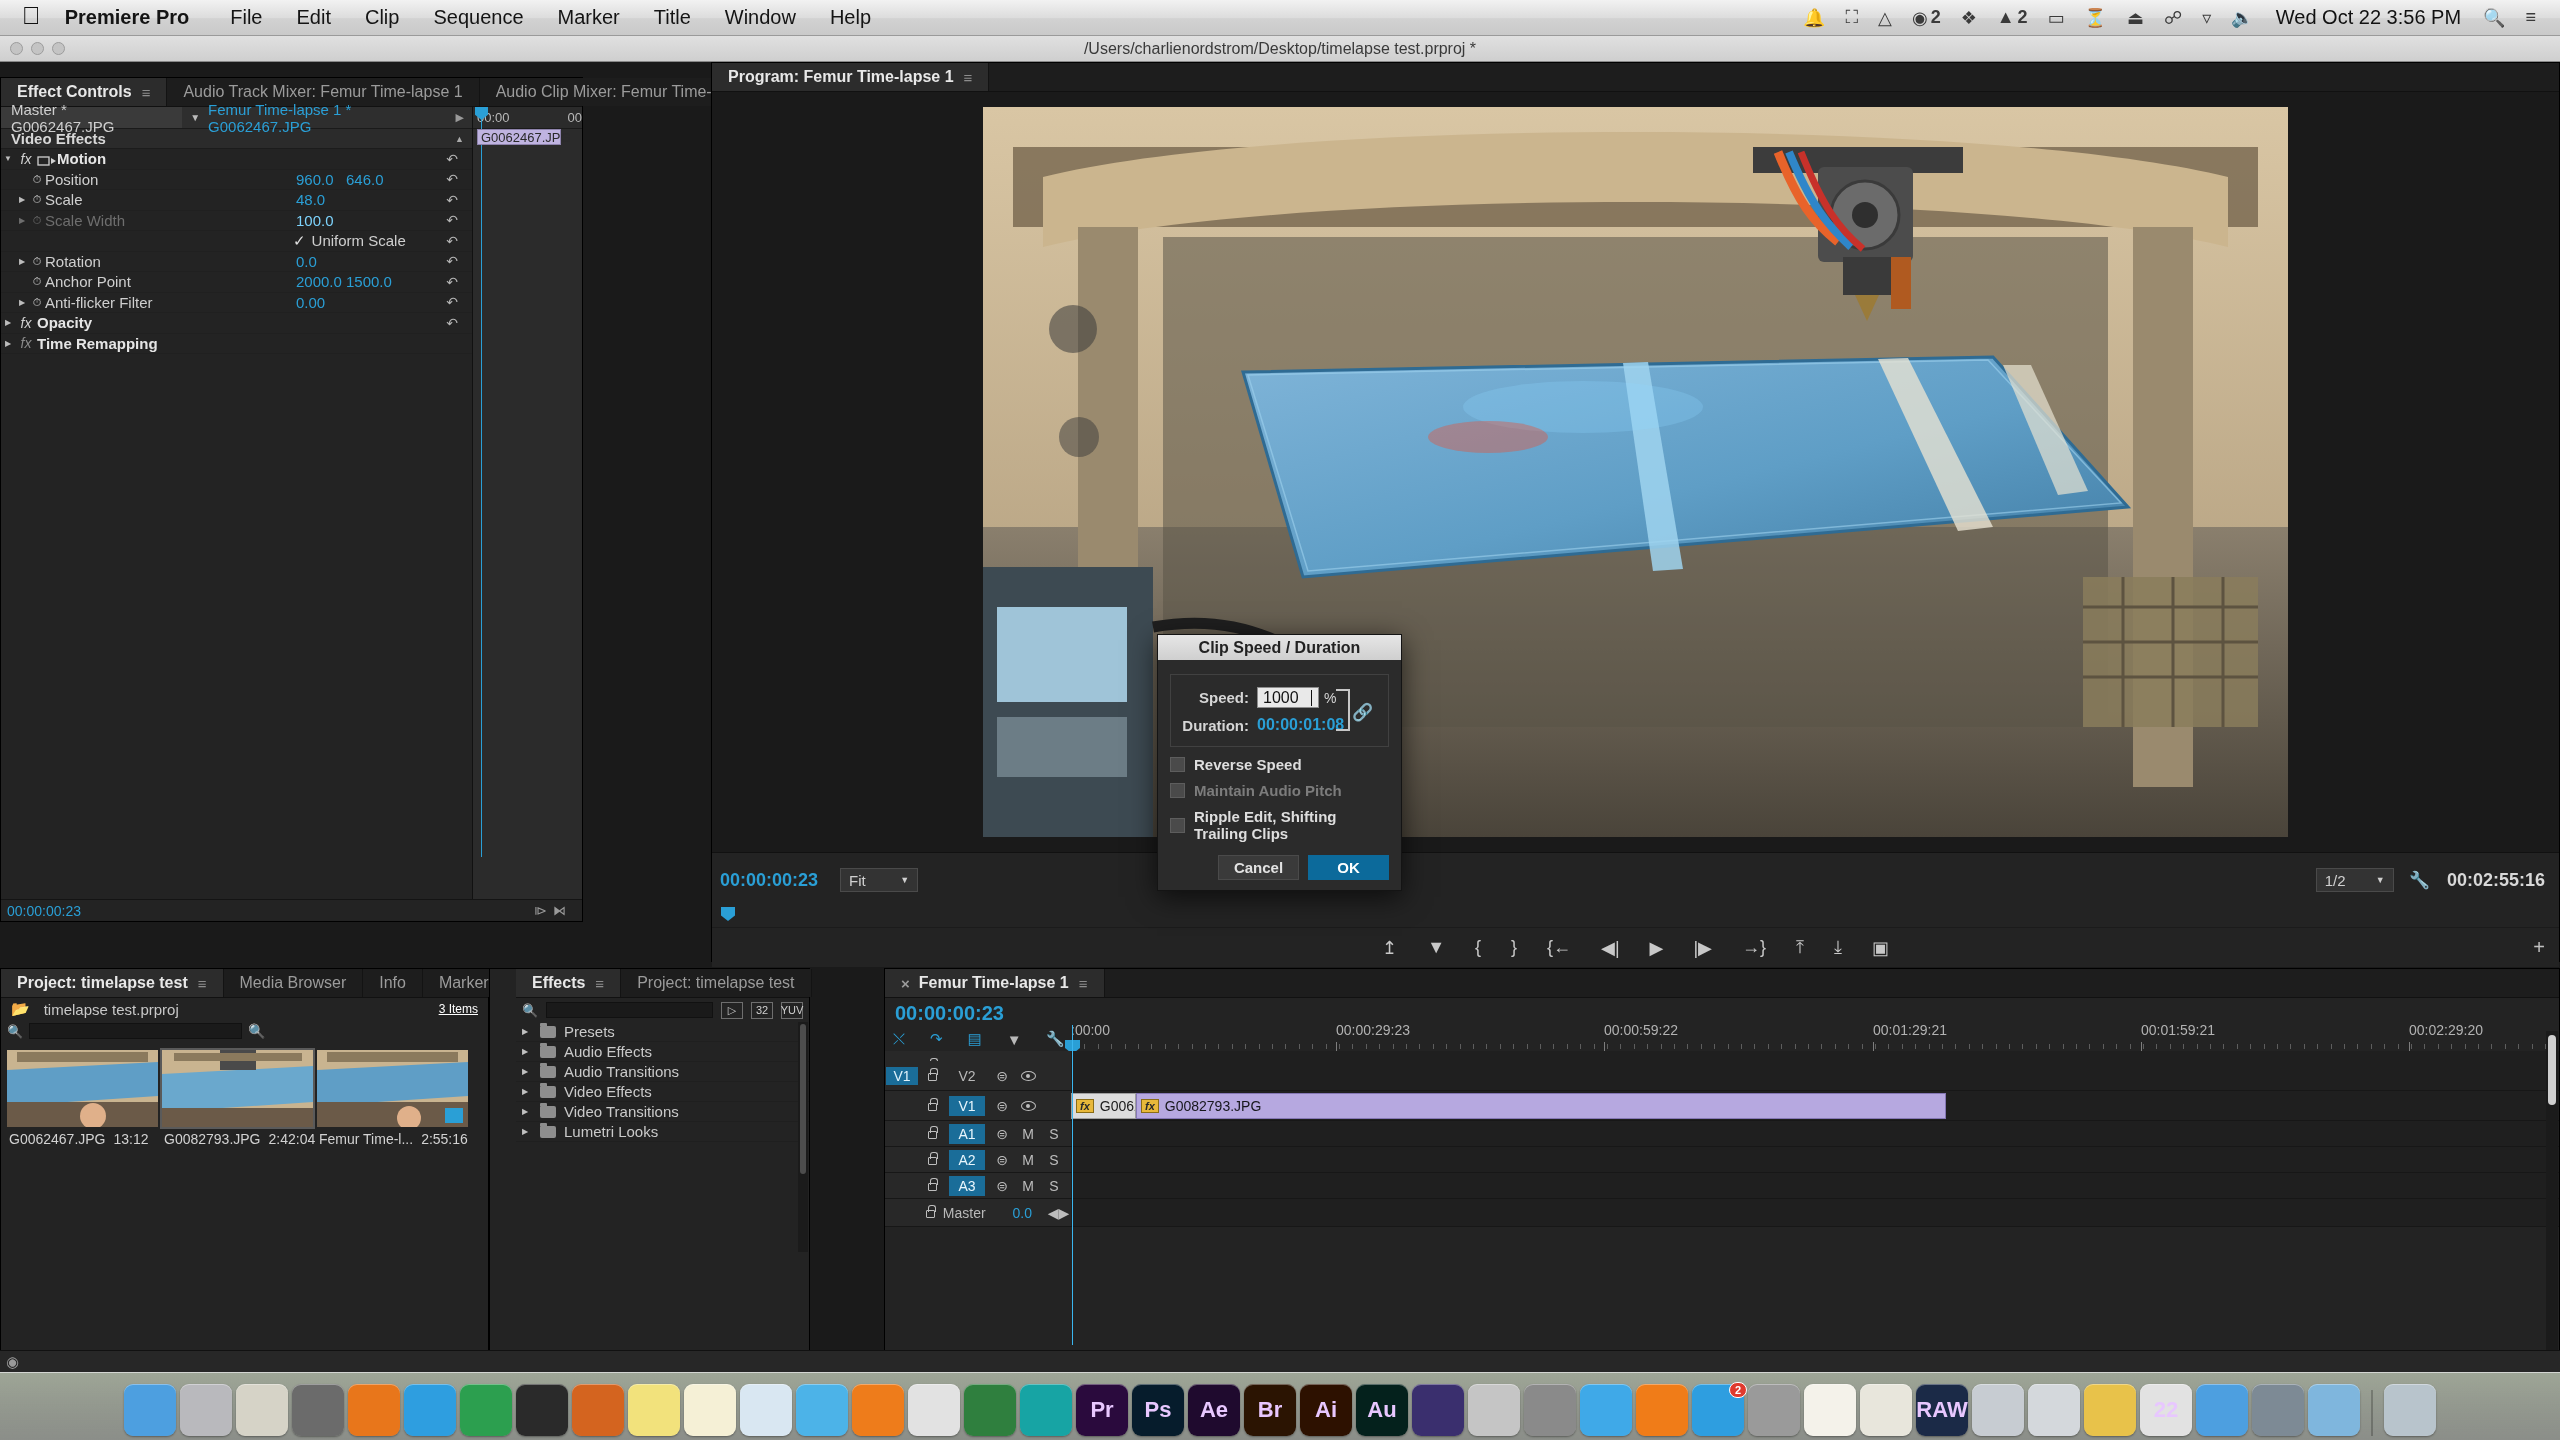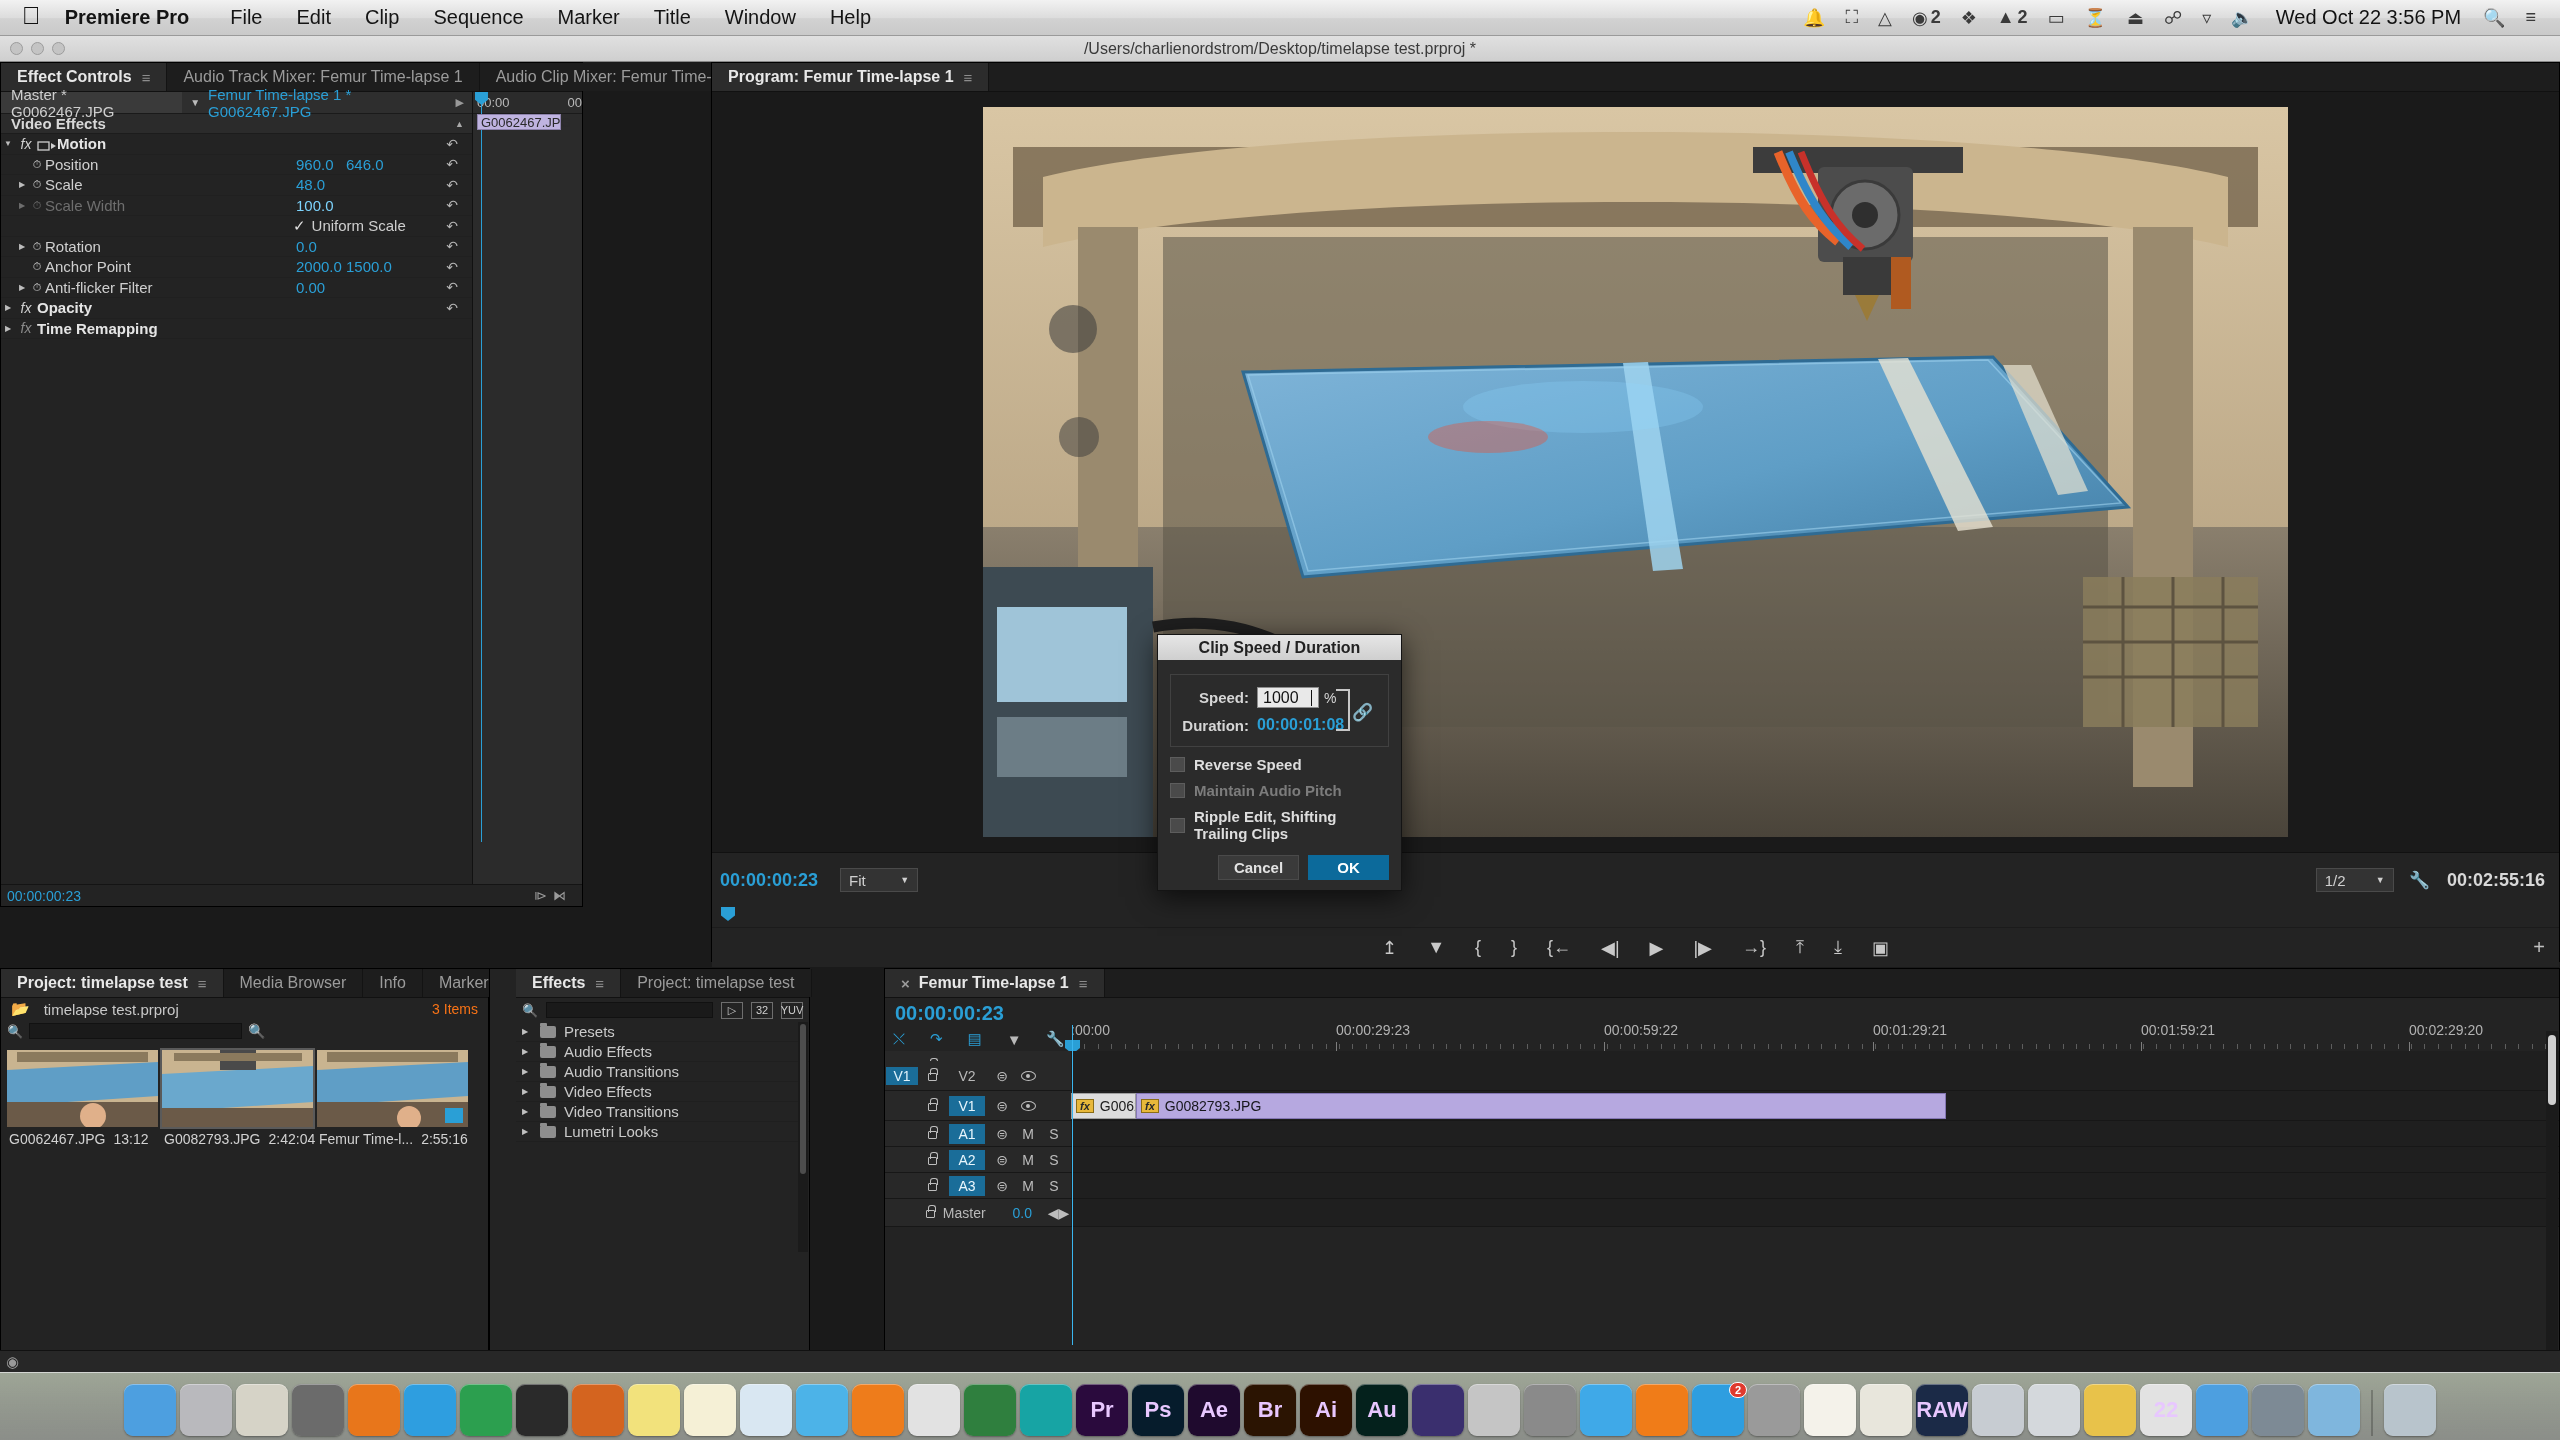--- a/index.html
+++ b/index.html
@@ -44,21 +44,21 @@
   
   .panel { position: absolute; background: #232323; border: 1px solid #000; }
   .tabbar { height: 29px; background: #1d1d1d; display: flex; align-items: stretch; border-bottom: 1px solid #111; }
   .tab { display: flex; align-items: center; padding: 0 16px; font-size: 16px; color: #9b9b9b; background: #1d1d1d;
          border-right: 1px solid #131313; cursor: default; white-space: nowrap; }
   .tab.active { background: #2c2c2c; color: #e8e8e8; font-weight: bold; }
   .tab .hamb { margin-left: 10px; font-size: 15px; color: #8d8d8d; letter-spacing: 0; }
   .tab .xclose { margin-right: 9px; font-size: 15px; color: #9b9b9b; }
 
   
-  #effectControls { left: 0; top: 0; width: 583px; height: 845px; background: #232323; }
+  #effectControls { left: 0; top: 15px; width: 583px; height: 845px; background: #232323; }
   .ec-body { position: relative; height: calc(100% - 29px); background: #232323; display: flex; }
   .ec-left { width: 597px; position: relative; }
   .ec-right { flex: 1; position: relative; background: #2b2b2b; border-left: 1px solid #111; }
   .ec-clipbar { height: 22px; background: #2e2e2e; display: flex; align-items: center;
                 border-bottom: 1px solid #1a1a1a; font-size: 15px; }
   .ec-master { padding: 0 10px; height: 100%; display: flex; align-items: center; background: #3a3a3a; color: #cfcfcf; }
   .ec-caret { margin: 0 8px; font-size: 10px; color: #bbb; }
   .ec-seqclip { color: #2a9fd6; }
   .ec-arrow-r { margin-left: auto; margin-right: 8px; font-size: 11px; color: #999; }
   .ec-section { height: 20px; display: flex; align-items: center; background: #2b2b2b;
@@ -104,21 +104,21 @@
   .pm-scrub { height: 20px; background: #232323; position: relative; }
   .pm-scrub-head { position: absolute; left: 9px; top: 0; width: 14px; height: 14px; background: #2a9fd6;
                    clip-path: polygon(0 0,100% 0,100% 60%,50% 100%,0 60%); }
   .pm-transport { height: 40px; background: #232323; display: flex; align-items: center; justify-content: center;
                   gap: 30px; color: #c8c8c8; font-size: 18px; border-top: 1px solid #1b1b1b; position: relative;}
   .pm-plus { position: absolute; right: 14px; font-size: 20px; color: #c0c0c0; }
 
   
   #projectPanel { left: 0; top: 906px; width: 489px; height: 434px; background: #232323; }
   .pp-crumb { height: 22px; display: flex; align-items: center; font-size: 15px; padding: 0 10px; background: #232323;}
-  .pp-items { margin-left: auto; color: #f97316; font-size: 14px; }
+  .pp-items { margin-left: auto; color: #ffffff; font-size: 12px; text-decoration: underline; }
   .pp-search { height: 22px; display: flex; align-items: center; padding: 0 6px; gap: 6px; }
   .pp-input { flex: 1; height: 16px; background: #1a1a1a; border: 1px solid #111; }
   .pp-grid { display: flex; gap: 4px; padding: 8px 6px; }
   .pp-thumb { width: 151px; }
   .pp-thumb .img { width: 151px; height: 77px; position: relative; overflow: hidden;
                    background: linear-gradient(155deg,#cdb896 0%,#9fb8cf 45%,#6b87a6 75%,#3c3a36 100%); }
   .pp-thumb.sel .img { outline: 2px solid #5a5a5a; }
   .pp-label { display: flex; align-items: center; gap: 8px; font-size: 14px; color: #d2d2d2; padding: 4px 2px; white-space: nowrap;}
   .pp-label .dur { color: #d2d2d2; }
   .pp-foot { position: absolute; left: 0; bottom: 0; width: 100%; height: 24px; background: #232323;

